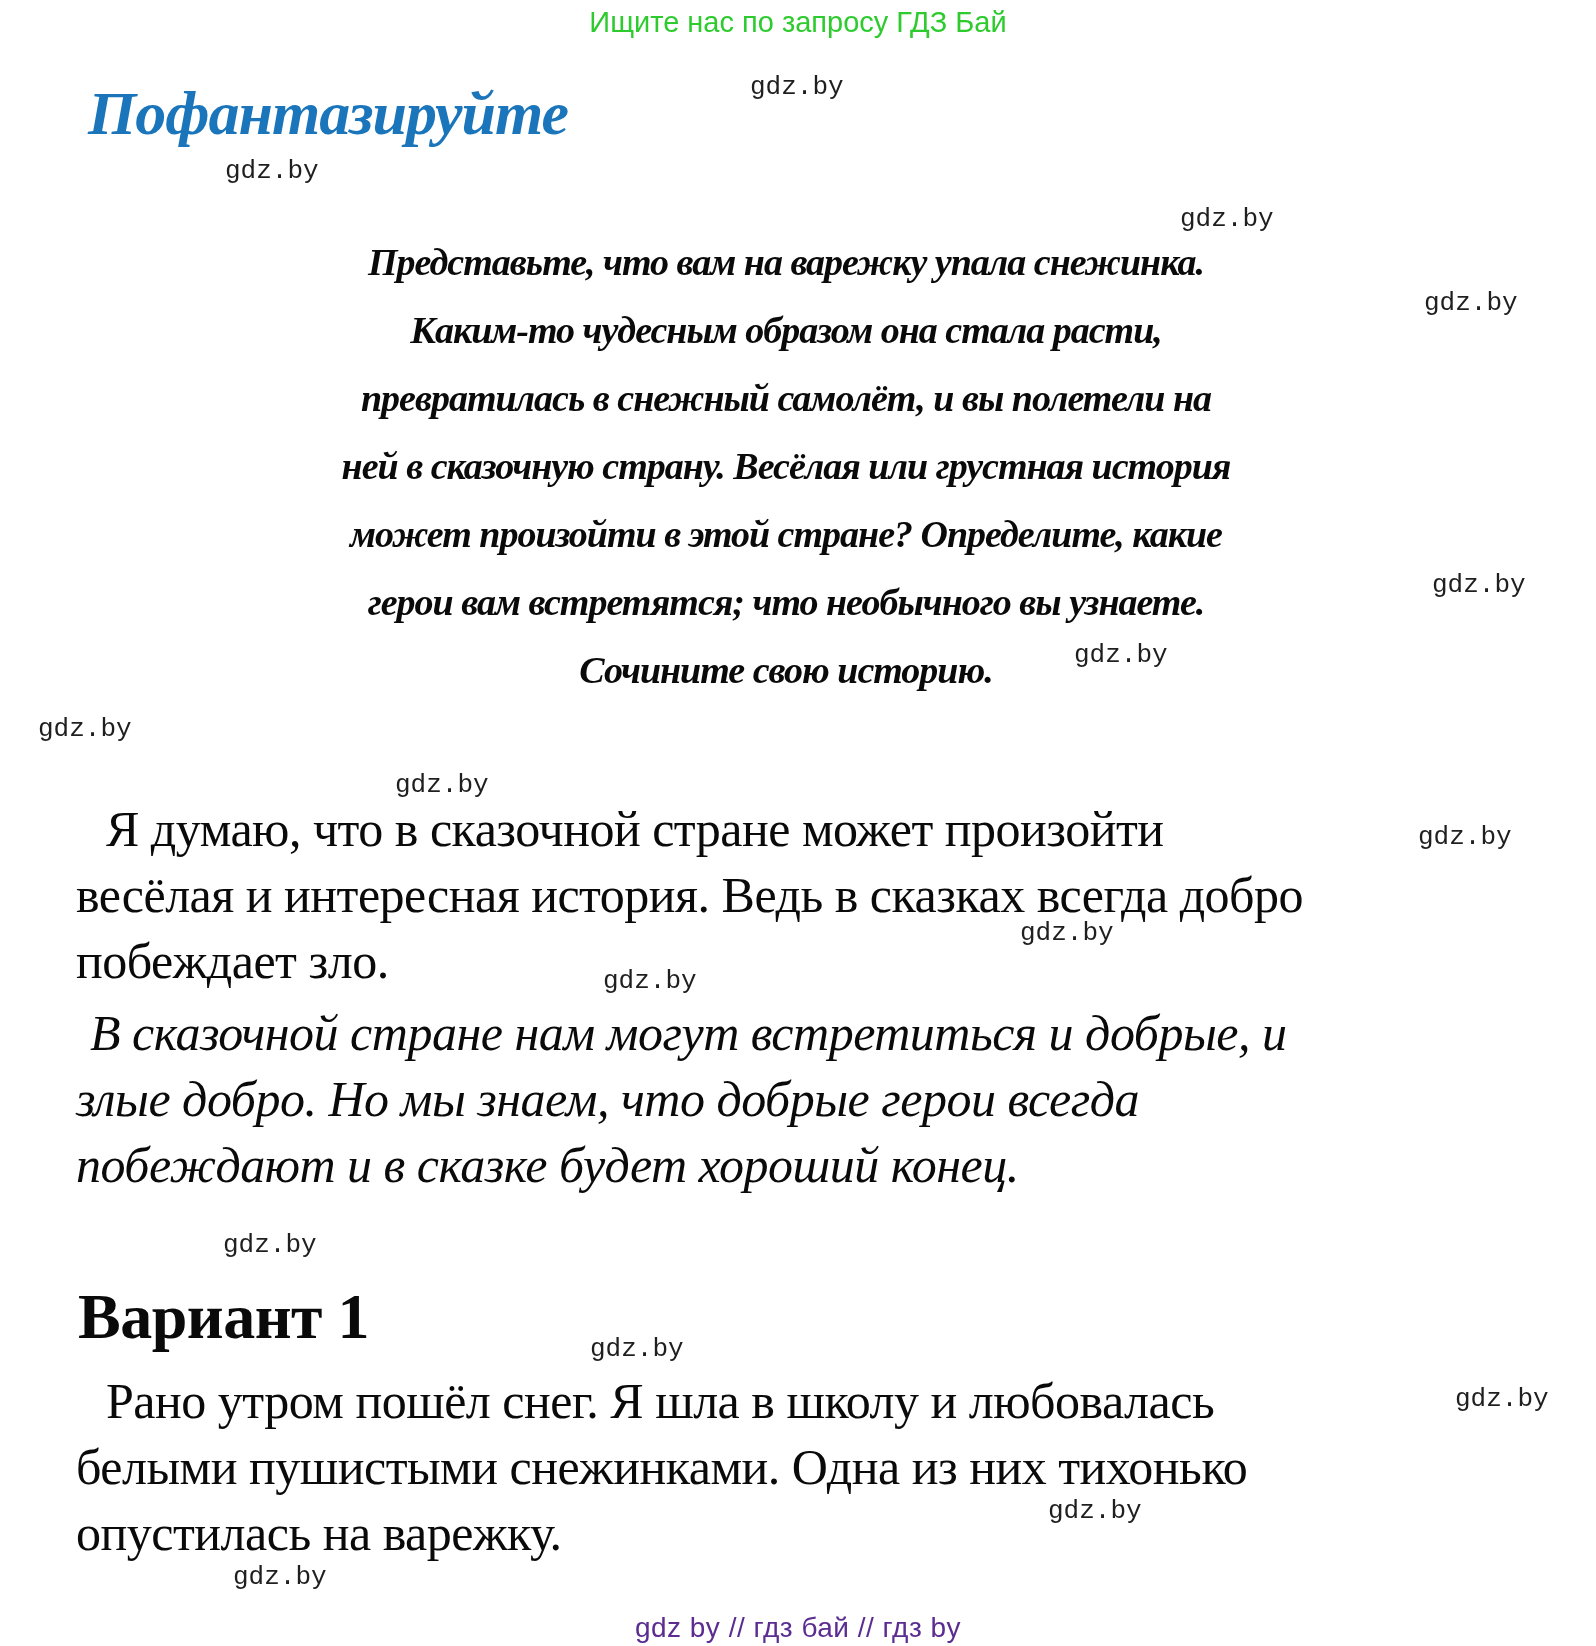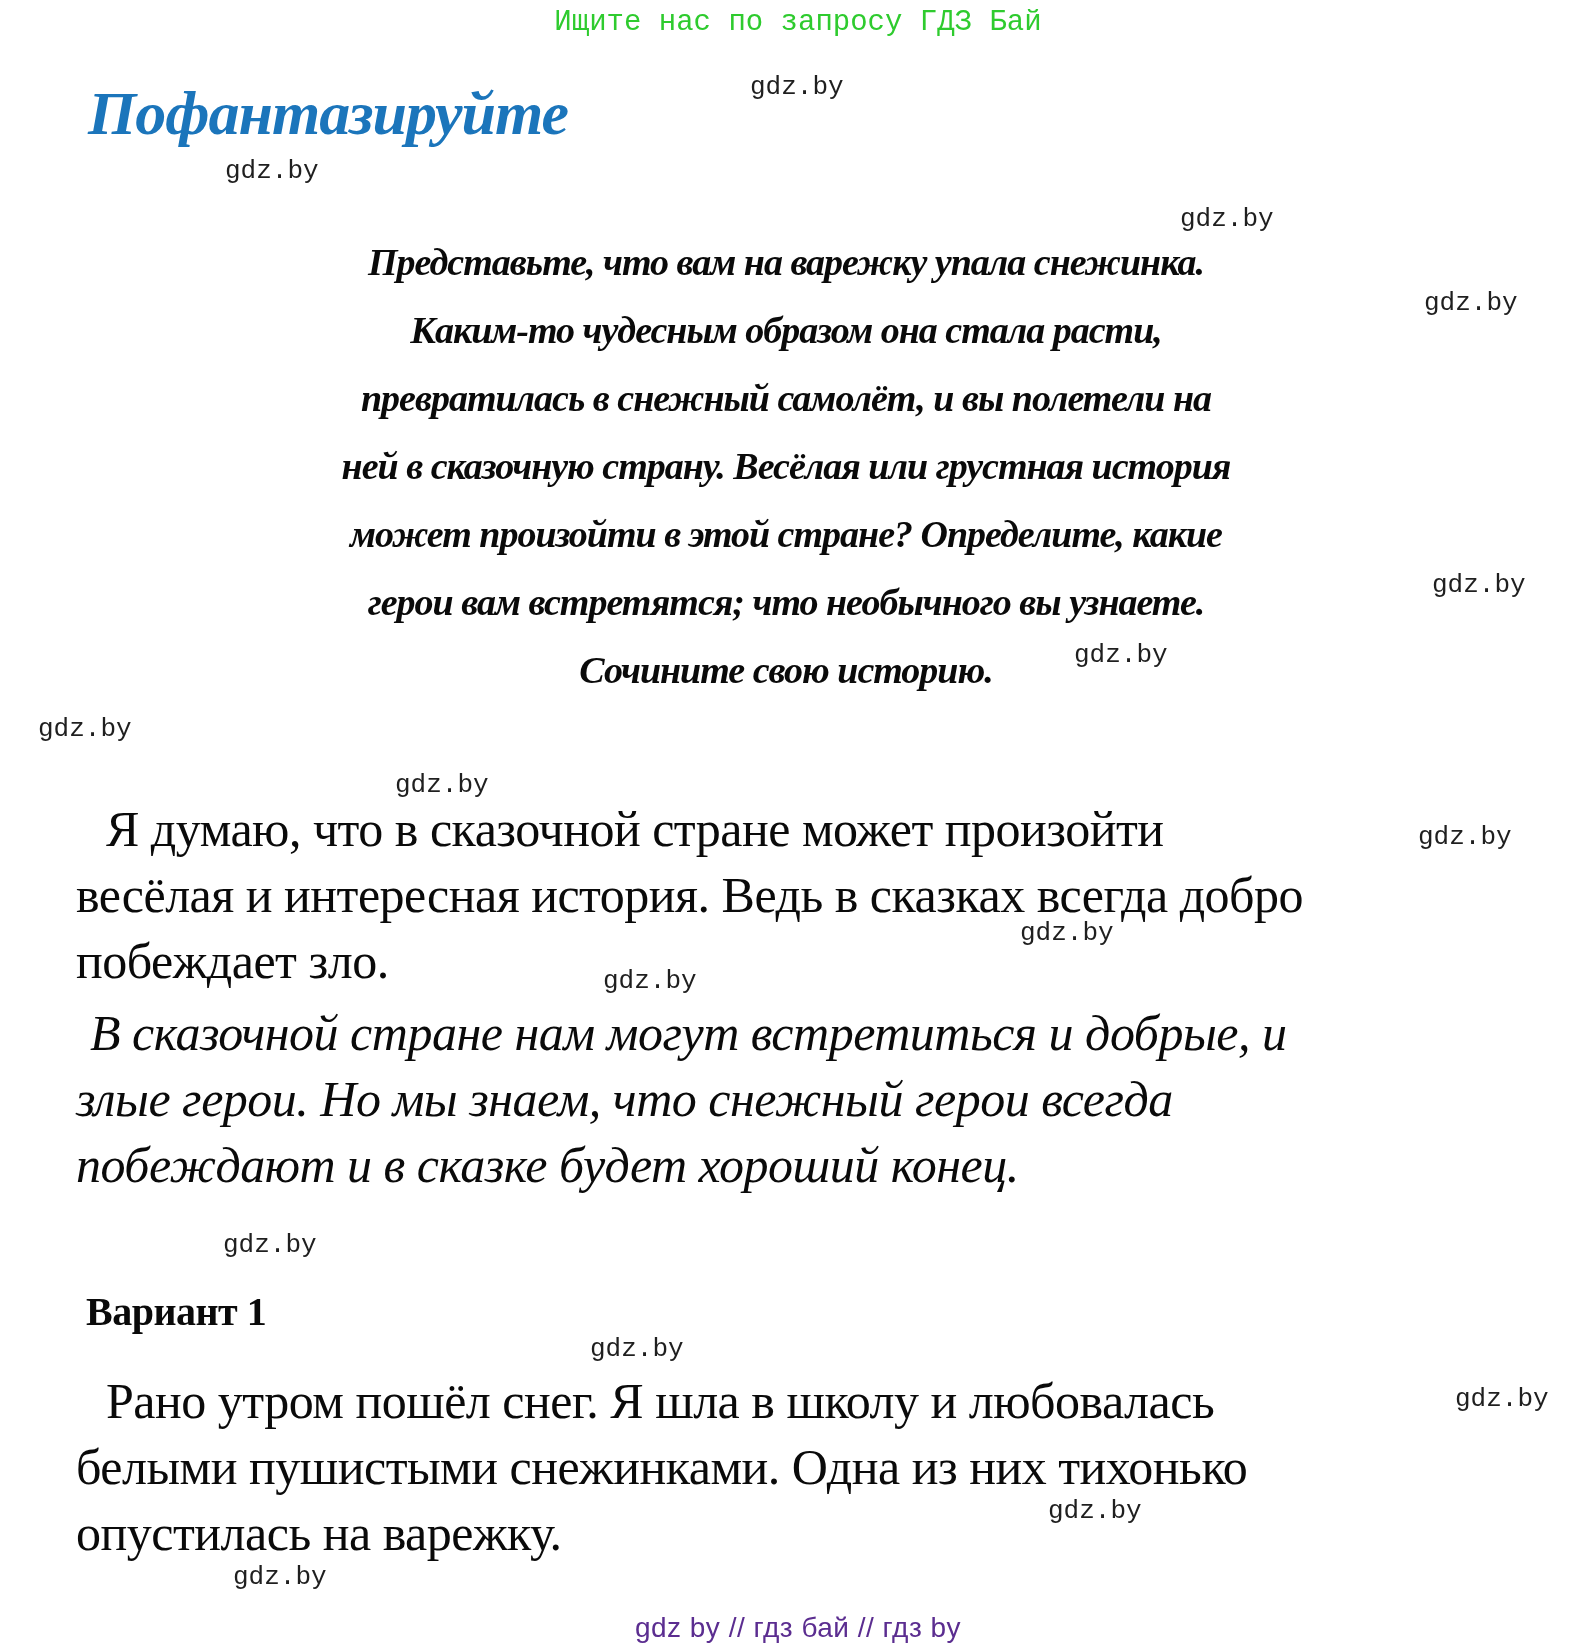--- a/index.html
+++ b/index.html
@@ -7,21 +7,21 @@
     position:relative;
     width:1596px; height:1646px;
     background:#ffffff;
     overflow:hidden;
     font-family:"Liberation Serif","DejaVu Serif",serif;
     color:#0a0a0a;
   }
   .top-note {
     position:absolute; top:6px; left:0; right:0;
     text-align:center;
-    font-family:Liberation Mono, monospace;
+    font-family:Liberation Sans, sans-serif;
     font-size:29px; color:#2ecb2e;
   }
   .title {
     position:absolute; top:66px; left:76px;
     margin:12px;
     font-size:62px; font-weight:bold; font-style:italic;
     color:#1b75bb;
     letter-spacing:-1px;
   }
   .task { position:absolute; top:228px; left:76px; width:1420px; }
@@ -34,22 +34,22 @@
   .para { position:absolute; left:76px; width:1420px; }
   .para .line {
     font-size:50px; line-height:66px;
     letter-spacing:-0.5px; white-space:nowrap;
   }
   .p1 { top:796px; }
   .p2 { top:1000px;font-style:italic; }
   .indent-lg { text-indent:30px; }
   .indent-sm { text-indent:14px; }
   .variant-heading {
-    position:absolute; top:1280px; left:78px; margin:8px;
-    font-size:40px; font-weight:bold; letter-spacing:-0.5px;
+    position:absolute; top:1280px; left:78px; margin:0;
+    font-size:64px; font-weight:bold; letter-spacing:-0.5px;
   }
   .p3 { top:1368px; }
   .wm {
     position:absolute;
     font-family:Liberation Mono, monospace;
     font-size:26px; color:#1f1f1f;
     white-space:nowrap;
   }
   .footer {
     position:absolute; top:1612px; left:0; right:0;
@@ -79,21 +79,21 @@
   </div>
 
   <div class="para p1">
     <div class="line indent-lg">Я думаю, что в сказочной стране может произойти</div>
     <div class="line">весёлая и интересная история. Ведь в сказках всегда добро</div>
     <div class="line">побеждает зло.</div>
   </div>
 
   <div class="para p2">
     <div class="line indent-sm">В сказочной стране нам могут встретиться и добрые, и</div>
-    <div class="line">злые герои. Но мы знаем, что снежный герои всегда</div>
+    <div class="line">злые добро. Но мы знаем, что добрые герои всегда</div>
     <div class="line">побеждают и в сказке будет хороший конец.</div>
   </div>
 
   <h2 class="variant-heading">Вариант 1</h2>
 
   <div class="para p3">
     <div class="line indent-lg">Рано утром пошёл снег. Я шла в школу и любовалась</div>
     <div class="line">белыми пушистыми снежинками. Одна из них тихонько</div>
     <div class="line">опустилась на варежку.</div>
   </div>

